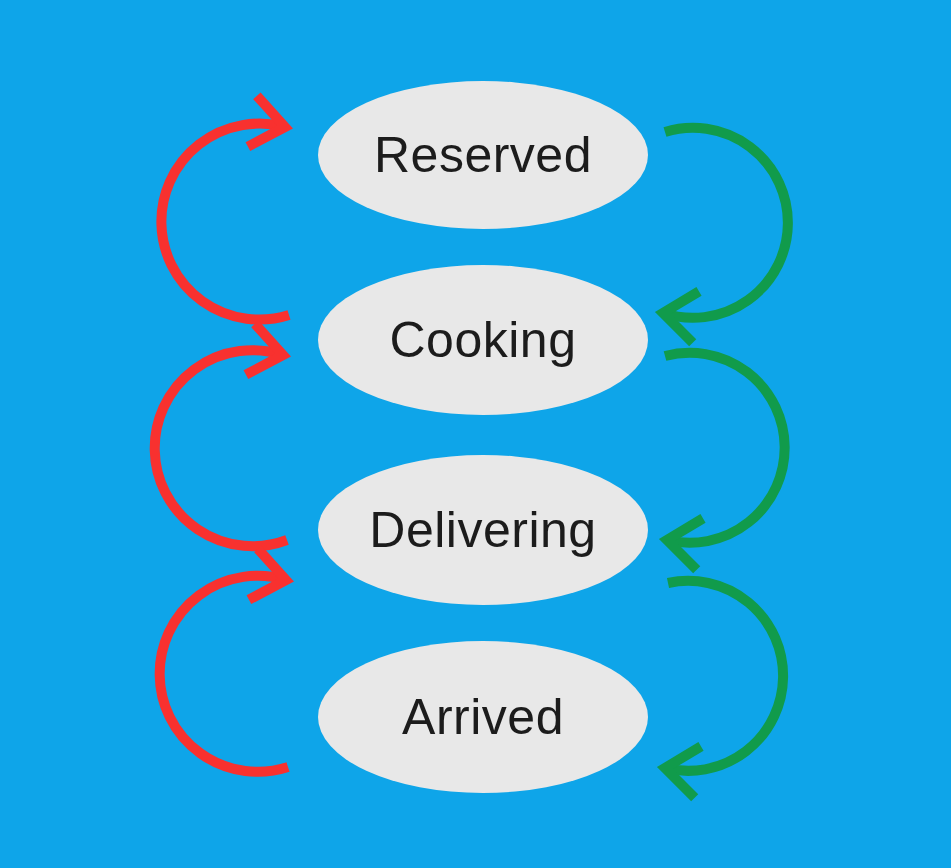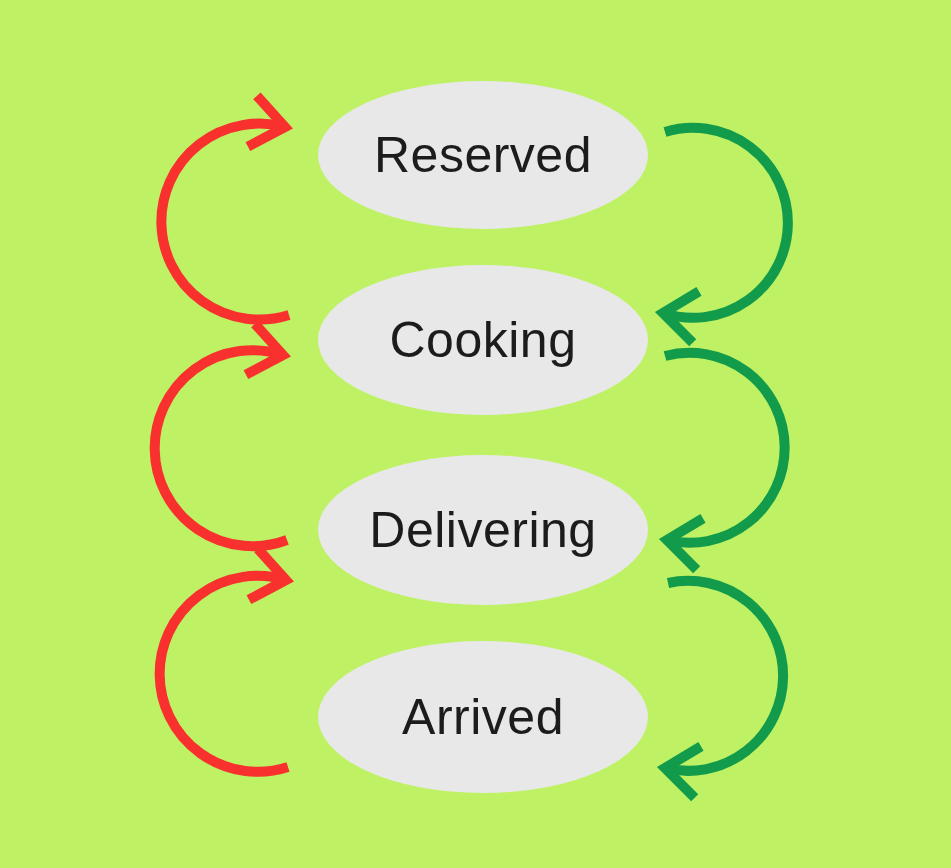--- a/index.html
+++ b/index.html
@@ -1,20 +1,20 @@
 <!DOCTYPE html>
 <html><head>
 <meta charset="utf-8">
 <style>
   html, body { margin: 0; padding: 0; background: #ffffff; }
   .canvas {
     position: relative;
     width: 951px;
     height: 868px;
-    background: #bef264;
+    background: #0ea5e9;
     overflow: hidden;
     font-family: "Liberation Sans", sans-serif;
   }
   svg { display: block; }
   .state-label {
     font-family: "Liberation Sans", sans-serif;
     font-size: 50px;
     letter-spacing: 0.5px;
   }
   .arrow-line {

